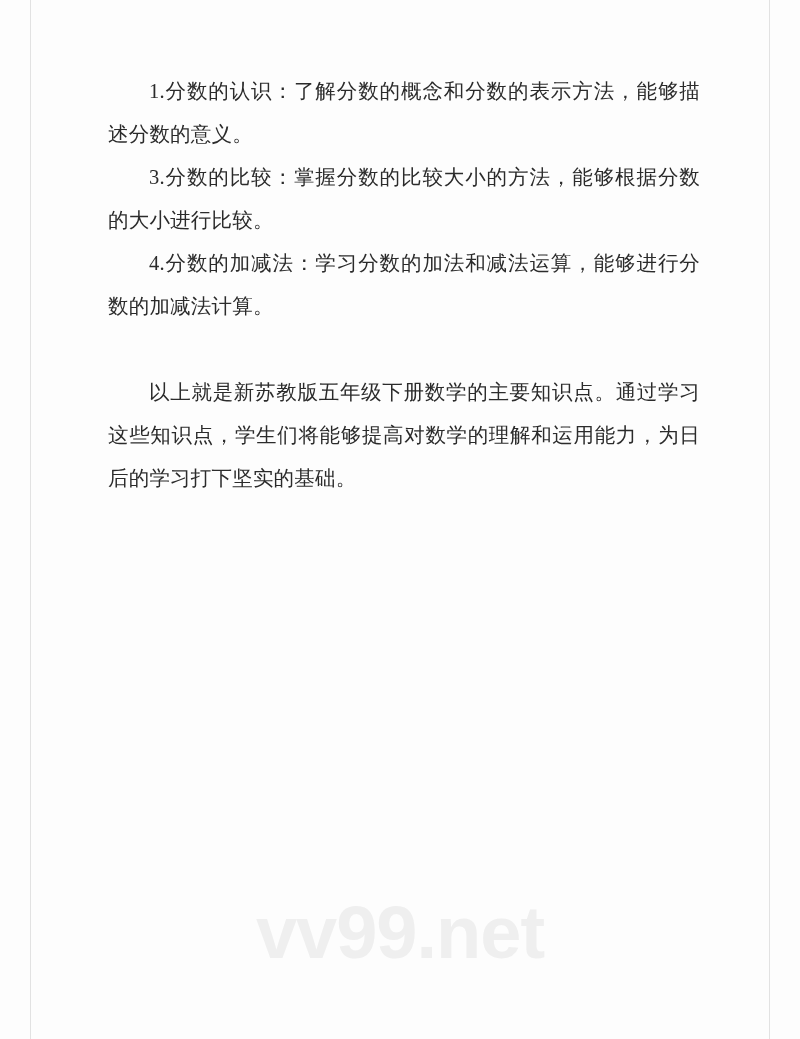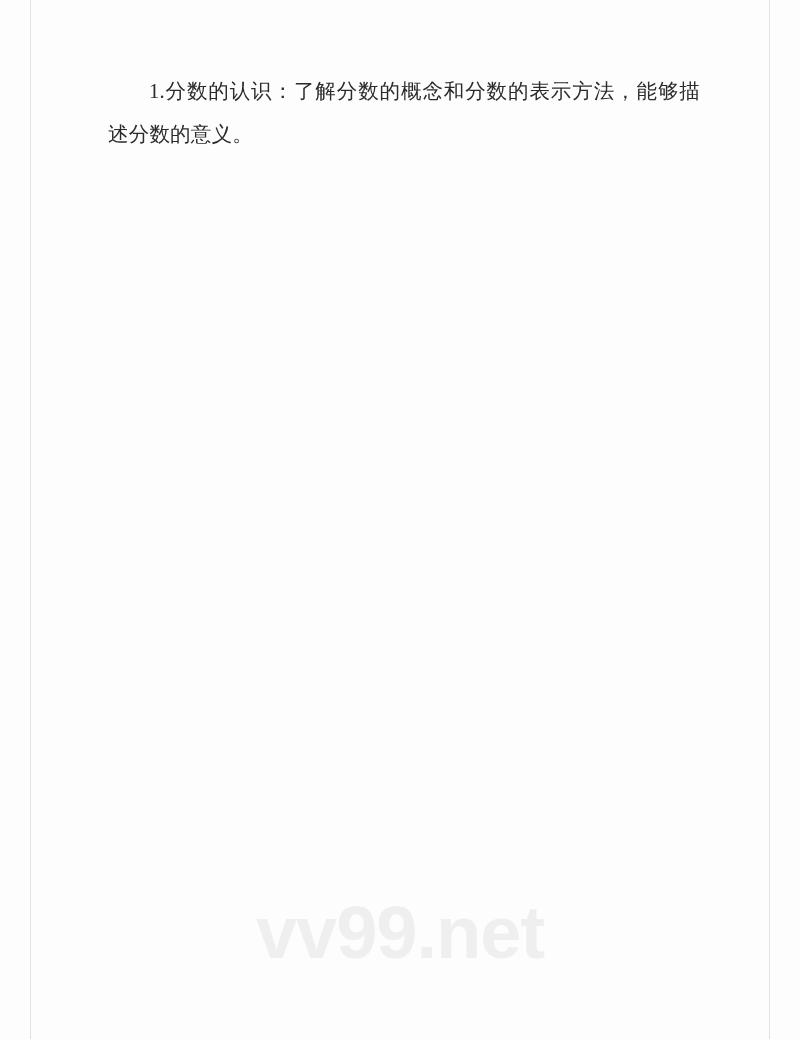--- a/index.html
+++ b/index.html
@@ -74,17 +74,20 @@
 </style>
 </head>
 <body>
 
 <div class="page">
   <div class="page-edge-left"></div>
   <div class="page-edge-right"></div>
 
   <div class="content">
     <p class="para">1.分数的认识：了解分数的概念和分数的表示方法，能够描述分数的意义。</p>
+    <p class="para">3.分数的比较：掌握分数的比较大小的方法，能够根据分数的大小进行比较。</p>
+    <p class="para">4.分数的加减法：学习分数的加法和减法运算，能够进行分数的加减法计算。</p>
     <div class="spacer"></div>
+    <p class="para">以上就是新苏教版五年级下册数学的主要知识点。通过学习这些知识点，学生们将能够提高对数学的理解和运用能力，为日后的学习打下坚实的基础。</p>
   </div>
 
   <div class="watermark">vv99.net</div>
 </div>
 
 </body></html>

